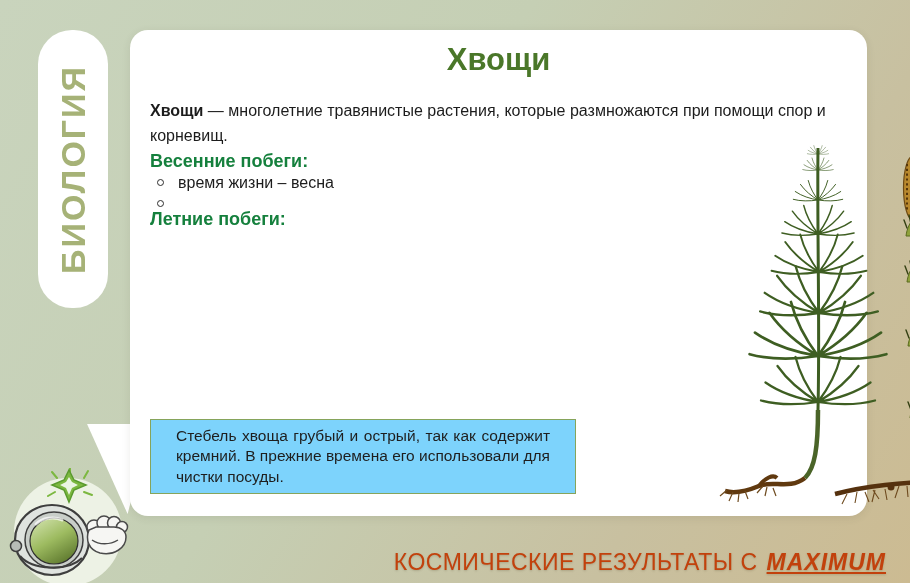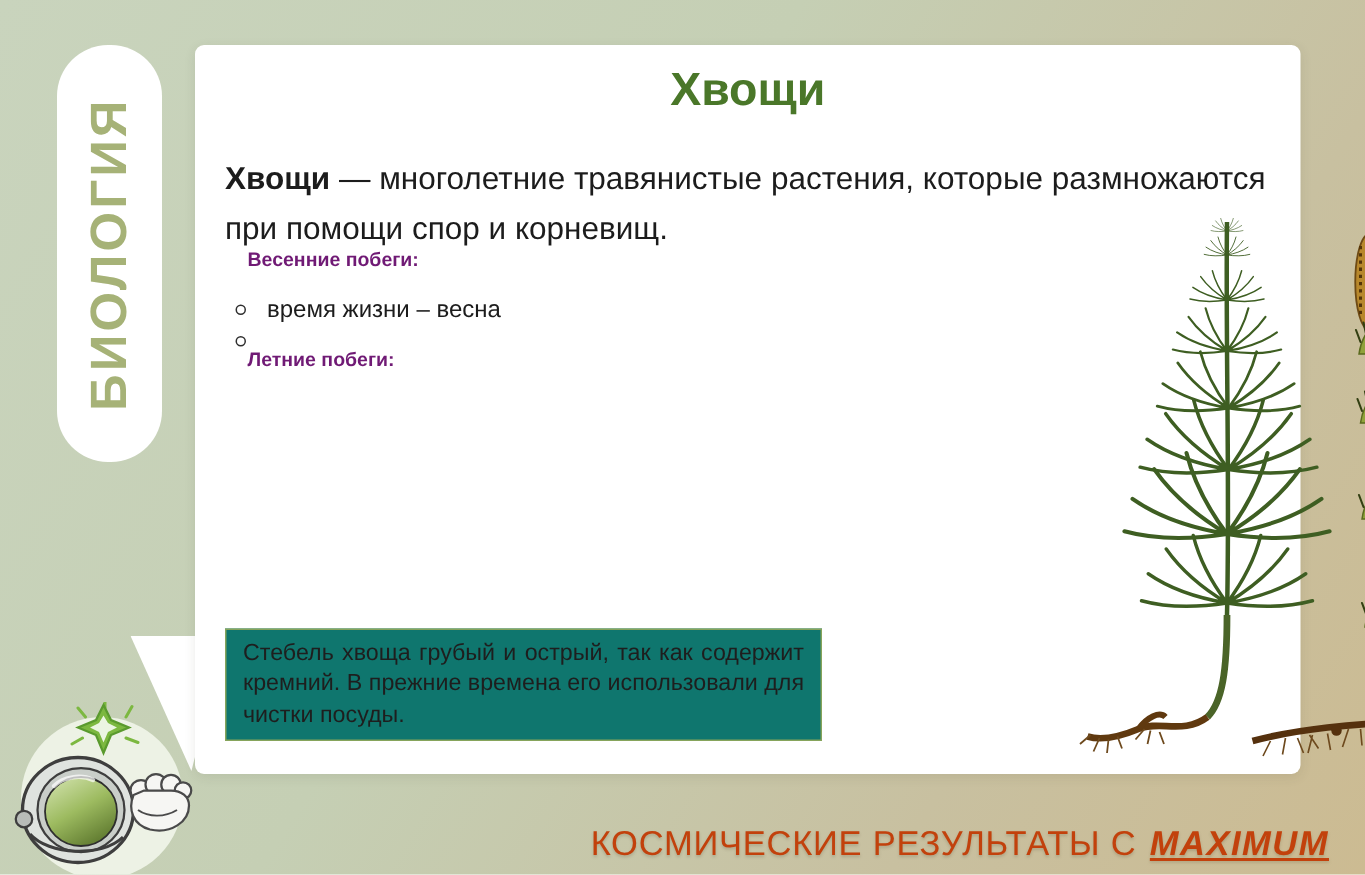--- a/index.html
+++ b/index.html
@@ -12,56 +12,56 @@
     position:absolute;left:38px;top:30px;width:70px;height:278px;
     background:#ffffff;border-radius:34px;
     display:flex;align-items:center;justify-content:center;
   }
   .sidebar-pill span{
     writing-mode:vertical-rl;transform:rotate(180deg);
     font-size:34px;font-weight:bold;letter-spacing:2px;color:#a6b277;
   }
   .card{
     position:absolute;left:130px;top:30px;width:737px;height:486px;
-    background:#ffffff;border-radius:6px;
+    background:#ffffff;border-radius:18px;
     box-shadow:0 2px 8px rgba(60,60,40,0.10);
   }
   .bubble-tail{
     position:absolute;left:86px;top:424px;width:52px;height:90px;
     background:#ffffff;
     clip-path:polygon(2% 0%, 100% 0%, 100% 55%, 80% 100%);
   }
   .card h1{
     margin:12px 0 0 0;text-align:center;
     font-size:31px;font-weight:bold;color:#4a7729;
   }
   .intro{
     position:absolute;left:20px;top:53px;width:702px;
-    font-size:21px;line-height:1.55;color:#1c1c1c;
+    font-size:16px;line-height:1.55;color:#1c1c1c;
   }
   .intro b{font-weight:bold;}
   .text-col{
     position:absolute;left:20px;top:120px;width:402px;
     font-size:16px;color:#1c1c1c;
   }
-  .sec-heading{font-size:13px;font-weight:bold;margin:15px;line-height:1.3;color:#701a75;}
+  .sec-heading{font-size:18px;font-weight:bold;margin:0;line-height:1.3;color:#15803d;}
   .sec-heading.second{margin-top:14px;}
   ul.bullets{list-style:none;margin:0;padding:0;}
   ul.bullets li{
     position:relative;padding-left:28px;margin:0;
     line-height:1.31;text-align:justify;
   }
   ul.bullets li .marker{
     position:absolute;left:7px;top:6px;width:7px;height:7px;
     border:1.5px solid #2e2e2e;border-radius:50%;box-sizing:border-box;background:#fff;
   }
   .note-box{
     position:absolute;left:20px;top:389px;width:374px;
-    background:#0f766e;border:1px solid #86a45b;
-    padding:6px 11px;font-size:15.5px;line-height:1.32;
+    background:#7dd3fc;border:1px solid #86a45b;
+    padding:6px 25px;font-size:15.5px;line-height:1.32;
     text-align:justify;color:#1e1e1e;
   }
   .illustration{position:absolute;left:585px;top:112px;width:290px;height:382px;}
   .footer{
     position:absolute;right:24px;bottom:7px;color:#c2410c;
     font-size:23px;letter-spacing:0.5px;white-space:nowrap;
     text-shadow:0 1px 2px rgba(90,80,50,0.25);
   }
   .footer .brand{
     font-weight:bold;font-style:italic;text-decoration:underline;

